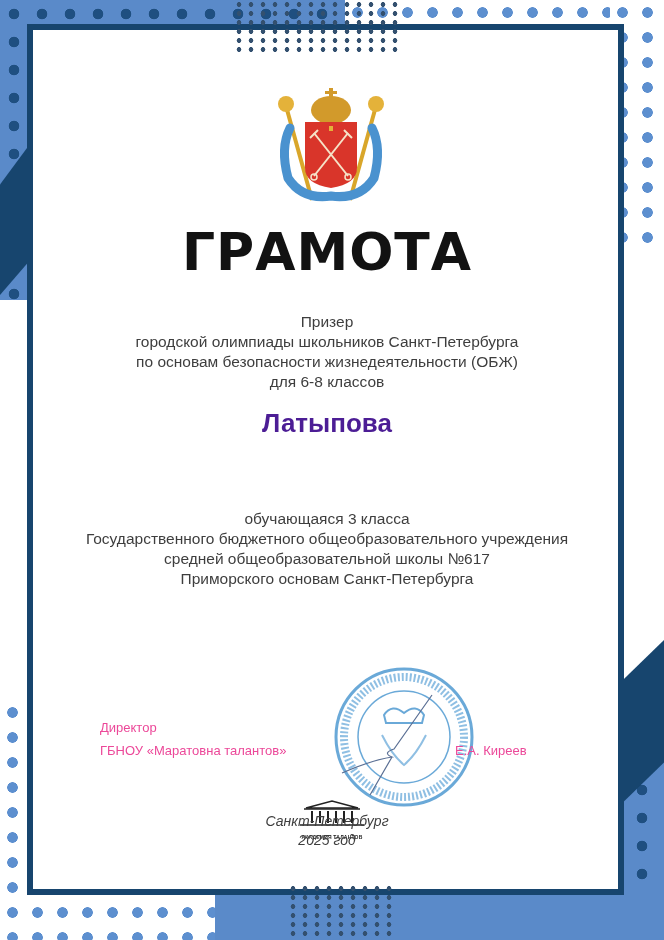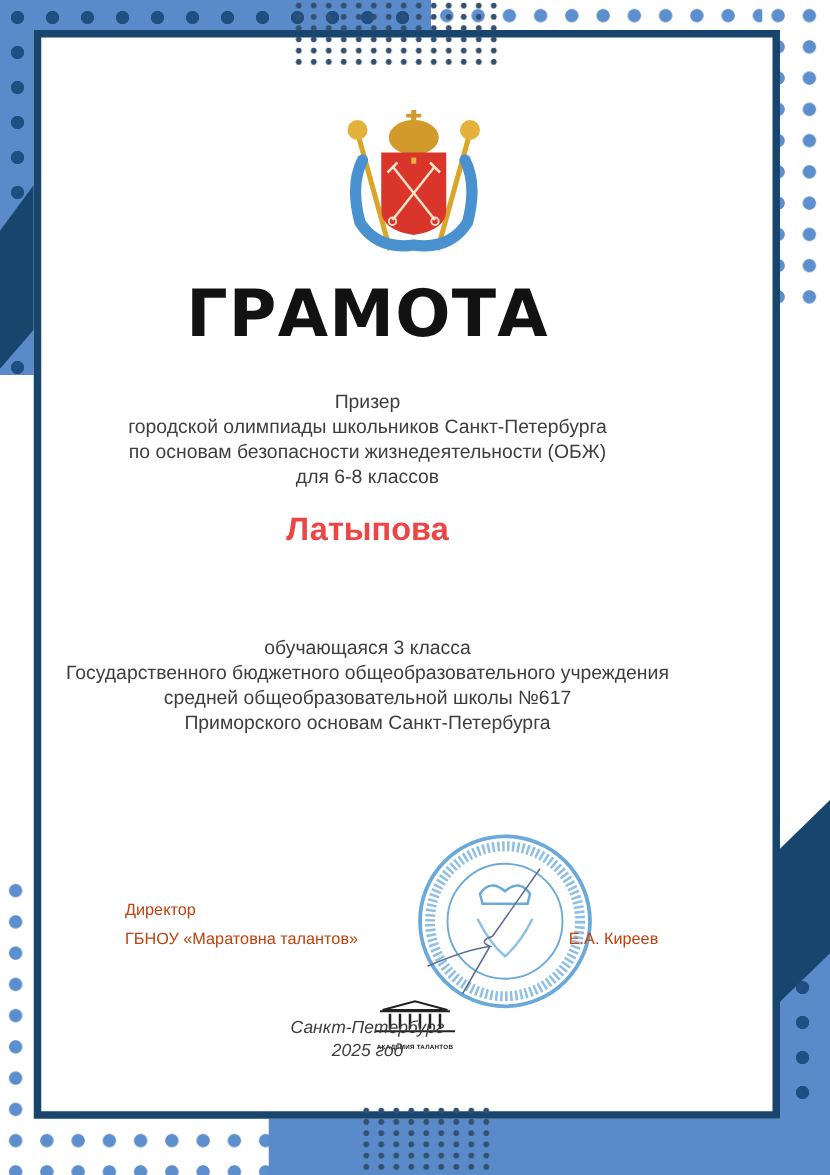--- a/index.html
+++ b/index.html
@@ -10,26 +10,26 @@
   .dots-big-white { background-color:#ffffff;
     background-image: radial-gradient(circle, #5d8fcf 5px, transparent 5.6px);
     background-size: 25px 25px; }
   .dots-big-blue { background-color:#5a8ac9;
     background-image: radial-gradient(circle, #1f4f80 5px, transparent 5.6px);
     background-size: 28px 28px; }
   .dots-small-dark { background-image: radial-gradient(circle, #33506f 2.2px, transparent 2.6px);
     background-size: 12px 9px; }
   .frame { position:absolute; left:27px; top:24px; width:597px; height:871px;
            border:6px solid #17456e; background:#ffffff; box-sizing:border-box; }
-  .center { position:absolute; left:0; width:588px; text-align:center; }
+  .center { position:absolute; left:0; width:588px; text-align:center;padding-left:33px; }
   .title { font-family:"DejaVu Sans", sans-serif; font-weight:bold; font-size:52px; letter-spacing:1px;
            color:#121212; top:222px; }
   .body-text { font-size:15.5px; color:#3e3e3e; line-height:20px; }
-  .name { font-size:26px; font-weight:bold; color:#ef4444; line-height:36px; top:405px; }
-  .sig { position:absolute; font-size:13px; color:#c2410c; }
+  .name { font-size:26px; font-weight:bold; color:#4c1d95; line-height:36px; top:405px; }
+  .sig { position:absolute; font-size:13px; color:#ec4899; }
 </style>
 </head>
 <body>
 
 <div class="layer dots-big-blue" style="left:0;top:0;width:345px;height:300px;"></div>
 <div class="layer dots-big-white" style="left:345px;top:0;width:319px;height:300px;"></div>
 <div class="layer" style="left:610px;top:0;width:54px;height:940px;background:#ffffff;"></div>
 <div class="layer dots-big-white" style="left:610px;top:0;width:54px;height:250px;"></div>
 <div class="layer dots-big-blue" style="left:600px;top:720px;width:64px;height:220px;"></div>
 <div class="layer dots-big-white" style="left:0;top:700px;width:230px;height:240px;"></div>

